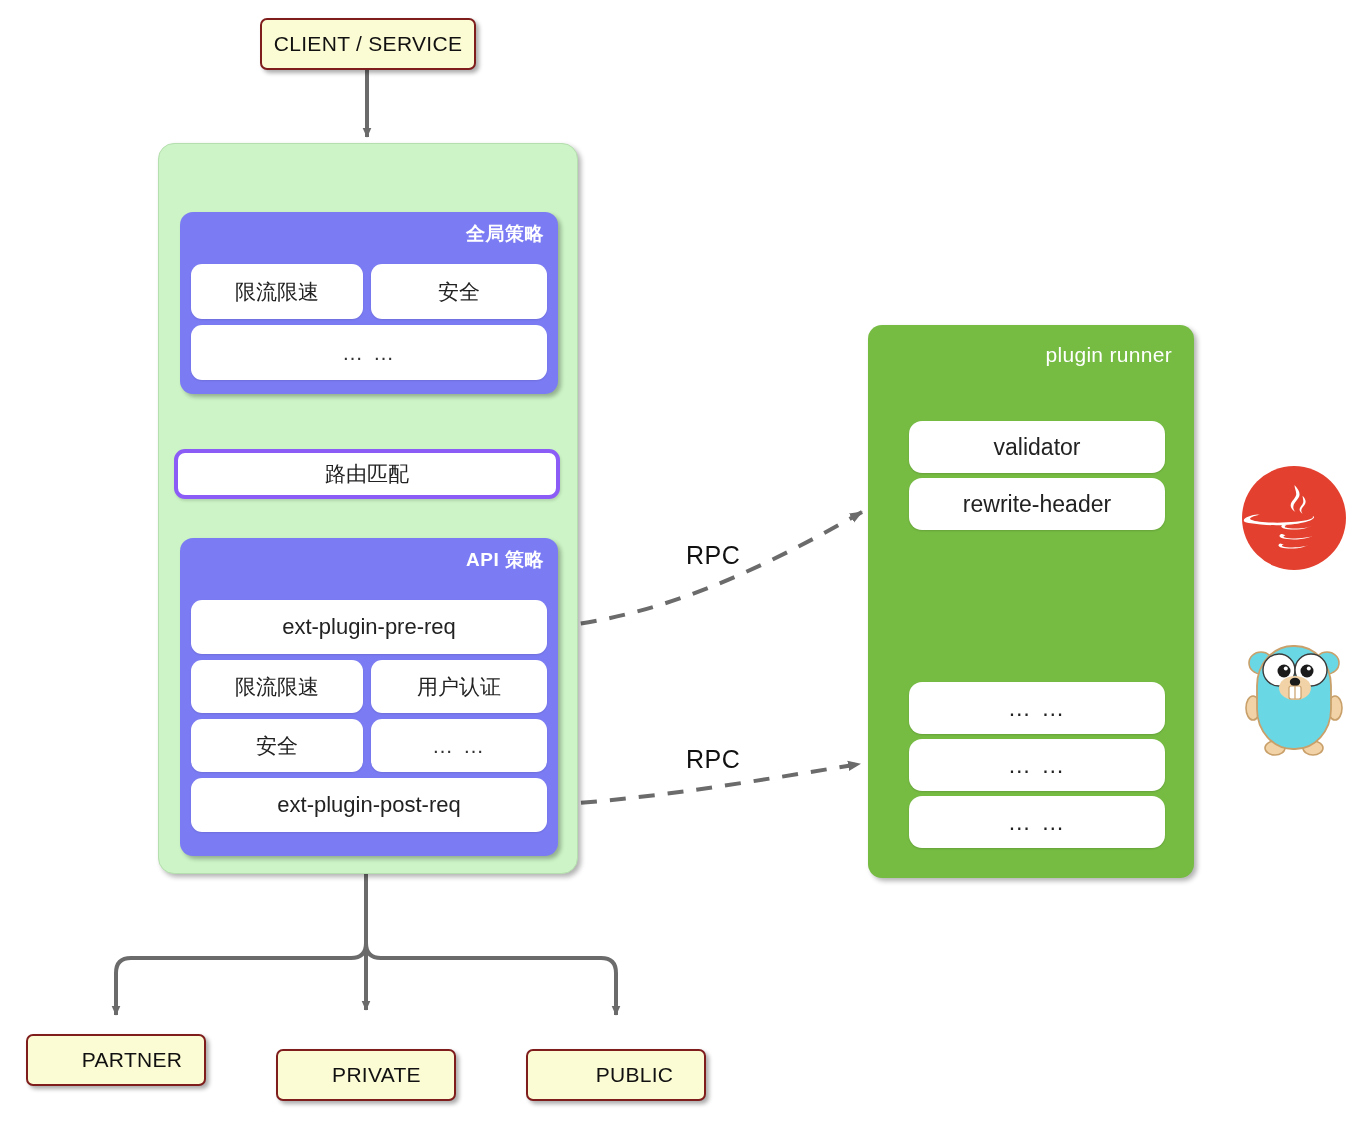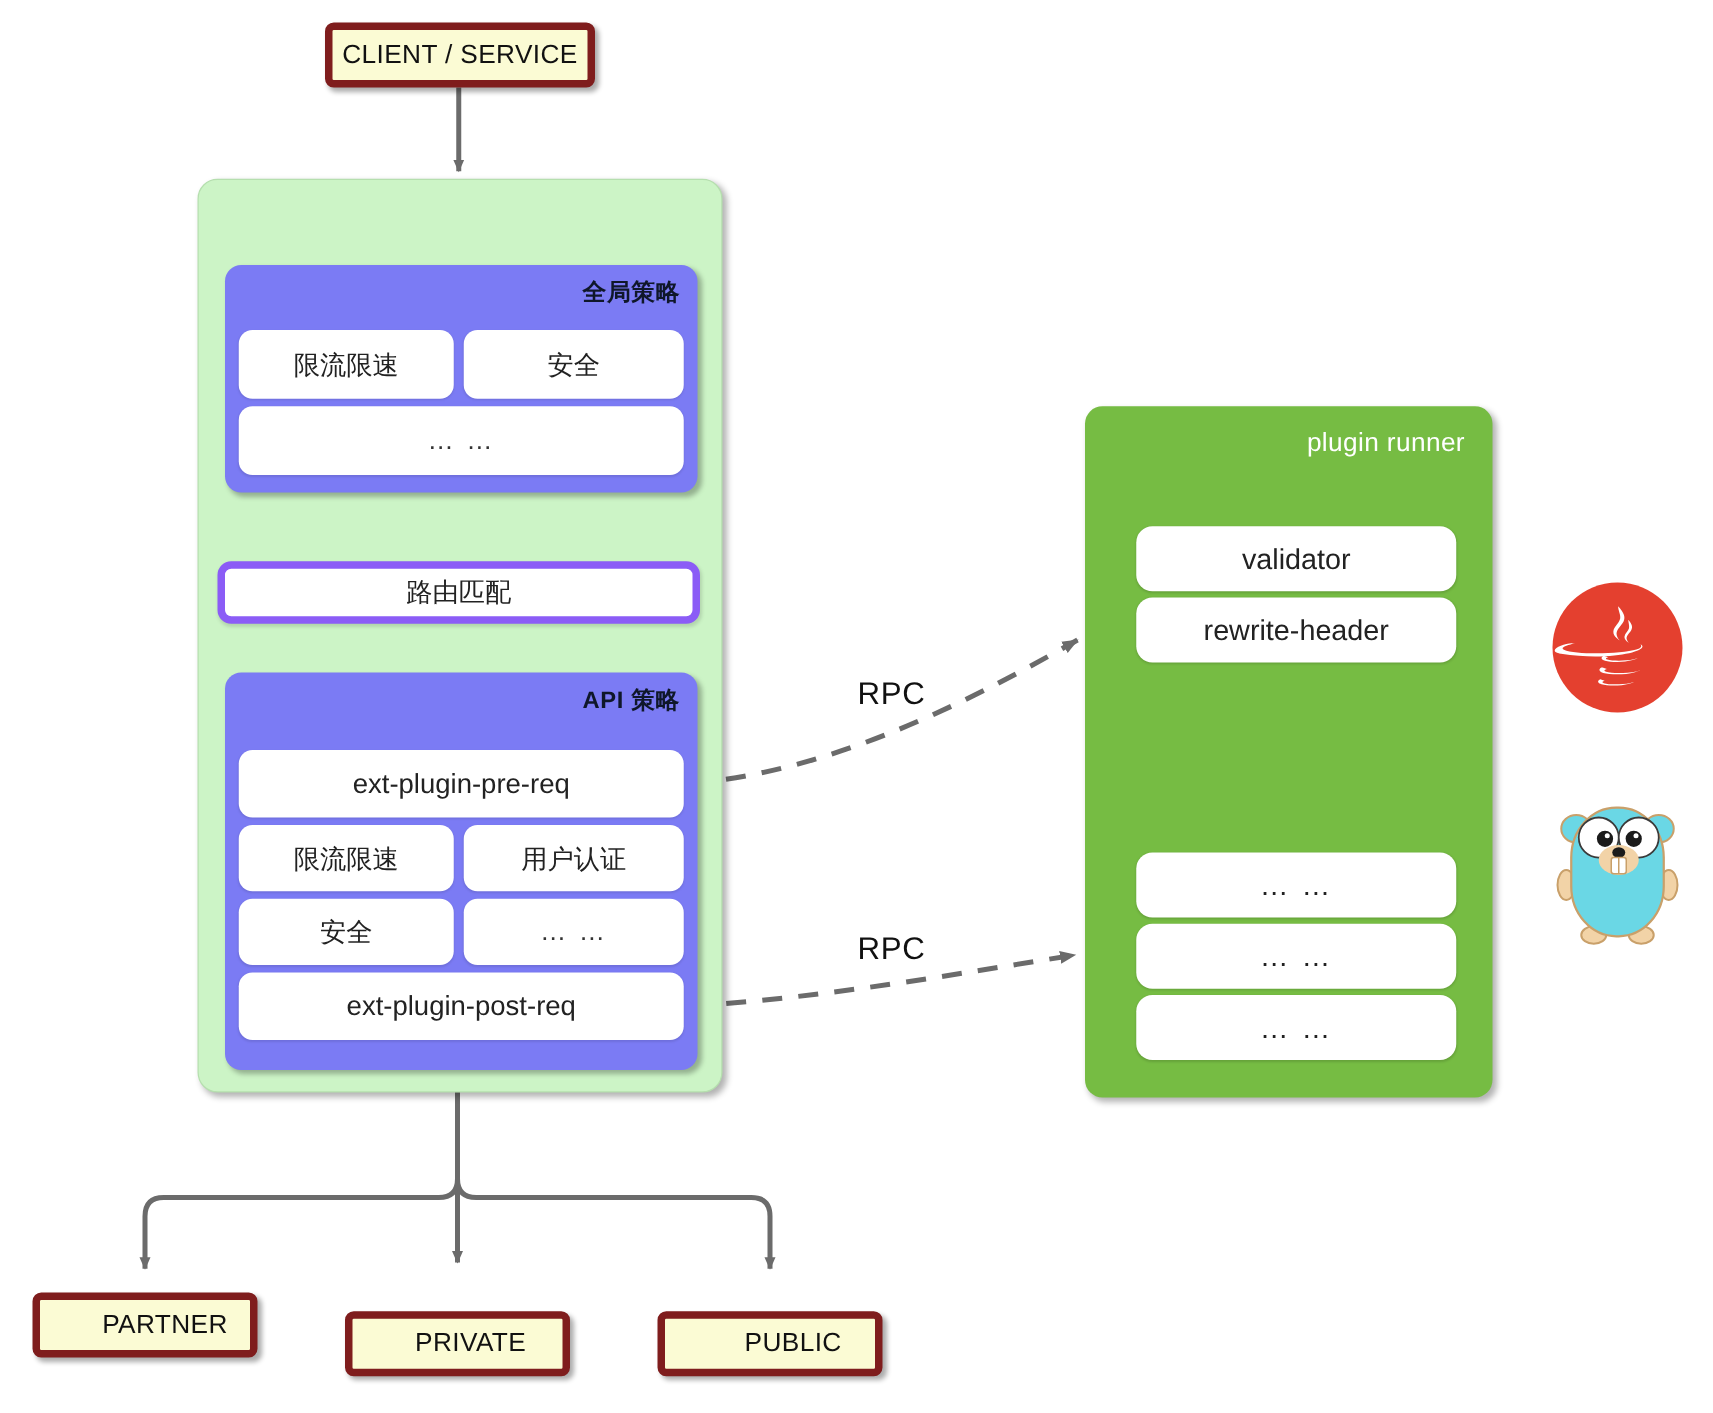--- a/index.html
+++ b/index.html
@@ -30,21 +30,21 @@
   .node {
     position: absolute;
     box-sizing: border-box;
     display: flex;
     align-items: center;
     justify-content: center;
   }
 
   .yellow-box {
     background: #fbfbd4;
-    border: 6px solid #7f1d1d;
+    border: 2px solid #7f1d1d;
     border-radius: 7px;
     box-shadow: 3px 3px 4px rgba(0,0,0,0.33);
     font-size: 21px;
     color: #111;
     letter-spacing: 0.3px;
   }
 
   .green-panel {
     background: #ccf4c6;
     border: 1px solid #b5dfae;
@@ -56,40 +56,40 @@
     position: absolute;
     box-sizing: border-box;
     background: #7b7bf4;
     border-radius: 13px;
     box-shadow: 3px 3px 4px rgba(0,0,0,0.28);
   }
   .purple-title {
     position: absolute;
     right: 14px;
     top: 9px;
-    color: #0f172a;
+    color: #ffffff;
     font-size: 19px;
     font-weight: bold;
     letter-spacing: 0.5px;
   }
 
   .white-chip {
     position: absolute;
     box-sizing: border-box;
     background: #ffffff;
     border-radius: 11px;
     display: flex;
     align-items: center;
     justify-content: center;
     font-size: 22px;
     color: #222;
     box-shadow: 0 1px 2px rgba(0,0,0,0.10);
   }
   .white-chip.bordered {
-    border: 6px solid #8b5cf6;
+    border: 4px solid #8b5cf6;
     box-shadow: 1px 2px 3px rgba(0,0,0,0.13);
   }
   .white-chip.small { font-size: 21px; }
   .dots { letter-spacing: 2px; font-size: 21px; color: #333; }
 
   
   .runner-panel {
     position: absolute;
     box-sizing: border-box;
     background: #76bc43;

